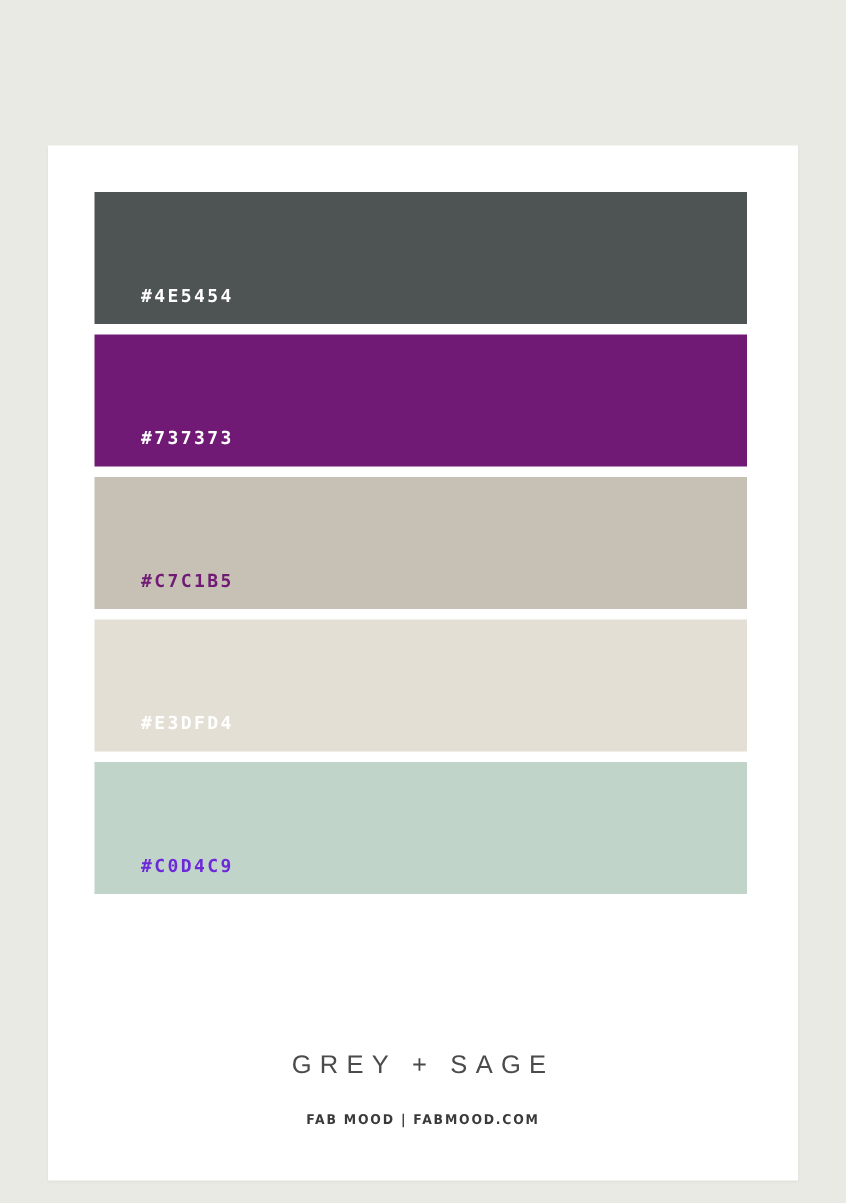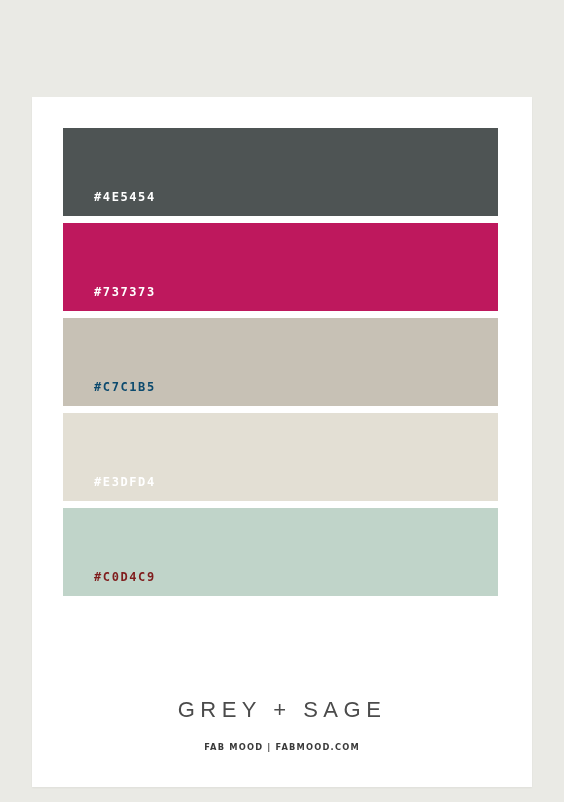--- a/index.html
+++ b/index.html
@@ -66,21 +66,21 @@
   #footer {
     position: absolute;
     left: 0;
     top: 695px;
     width: 564px;
     text-align: center;
   }
   #poster-title {
     color: #4b4b4b;
     font-family: "Liberation Sans", sans-serif;
-    font-size: 22px;
+    font-size: 17px;
     font-weight: 300;
     letter-spacing: 5.5px;
     line-height: 30px;
     white-space: nowrap;
   }
   #poster-credit {
     margin-top: 16px;
     color: #3a3a3a;
     font-family: "DejaVu Sans", "Liberation Sans", sans-serif;
     font-size: 9px;
@@ -97,35 +97,35 @@
 <div id="poster" style="background-color: rgb(234, 234, 229);">
 
   <div id="card" style="background-color: rgb(255, 255, 255);">
 
     <div id="swatch-list">
 
       <div class="swatch" style="background-color: rgb(78, 84, 84);">
         <span class="swatch-label" style="color: rgb(255, 255, 255);">#4E5454</span>
       </div>
 
-      <div class="swatch" style="background-color: #be185d; padding-left: 12px;">
+      <div class="swatch" style="background-color: #701a75; padding-left: 12px;">
         <span class="swatch-label" style="color: rgb(255, 255, 255);">#737373</span>
       </div>
 
       <div class="swatch" style="background-color: rgb(199, 193, 181);">
-        <span class="swatch-label" style="color: #0c4a6e;">#C7C1B5</span>
+        <span class="swatch-label" style="color: #701a75;">#C7C1B5</span>
       </div>
 
       <div class="swatch" style="background-color: rgb(227, 223, 212); padding-left: 32px;">
         <span class="swatch-label" style="color: rgb(255, 255, 255);">#E3DFD4</span>
       </div>
 
 
       <div class="swatch" style="background-color: rgb(192, 212, 201);">
-        <span class="swatch-label" style="color: #7f1d1d;">#C0D4C9</span>
+        <span class="swatch-label" style="color: #6d28d9;">#C0D4C9</span>
       </div>
 
     </div>
   </div>
 
   <div id="footer">
     <div id="poster-title" style="color: rgb(75, 75, 75);">GREY + SAGE</div>
     <div id="poster-credit" style="color: rgb(58, 58, 58);">FAB MOOD | FABMOOD.COM</div>
   </div>
 

